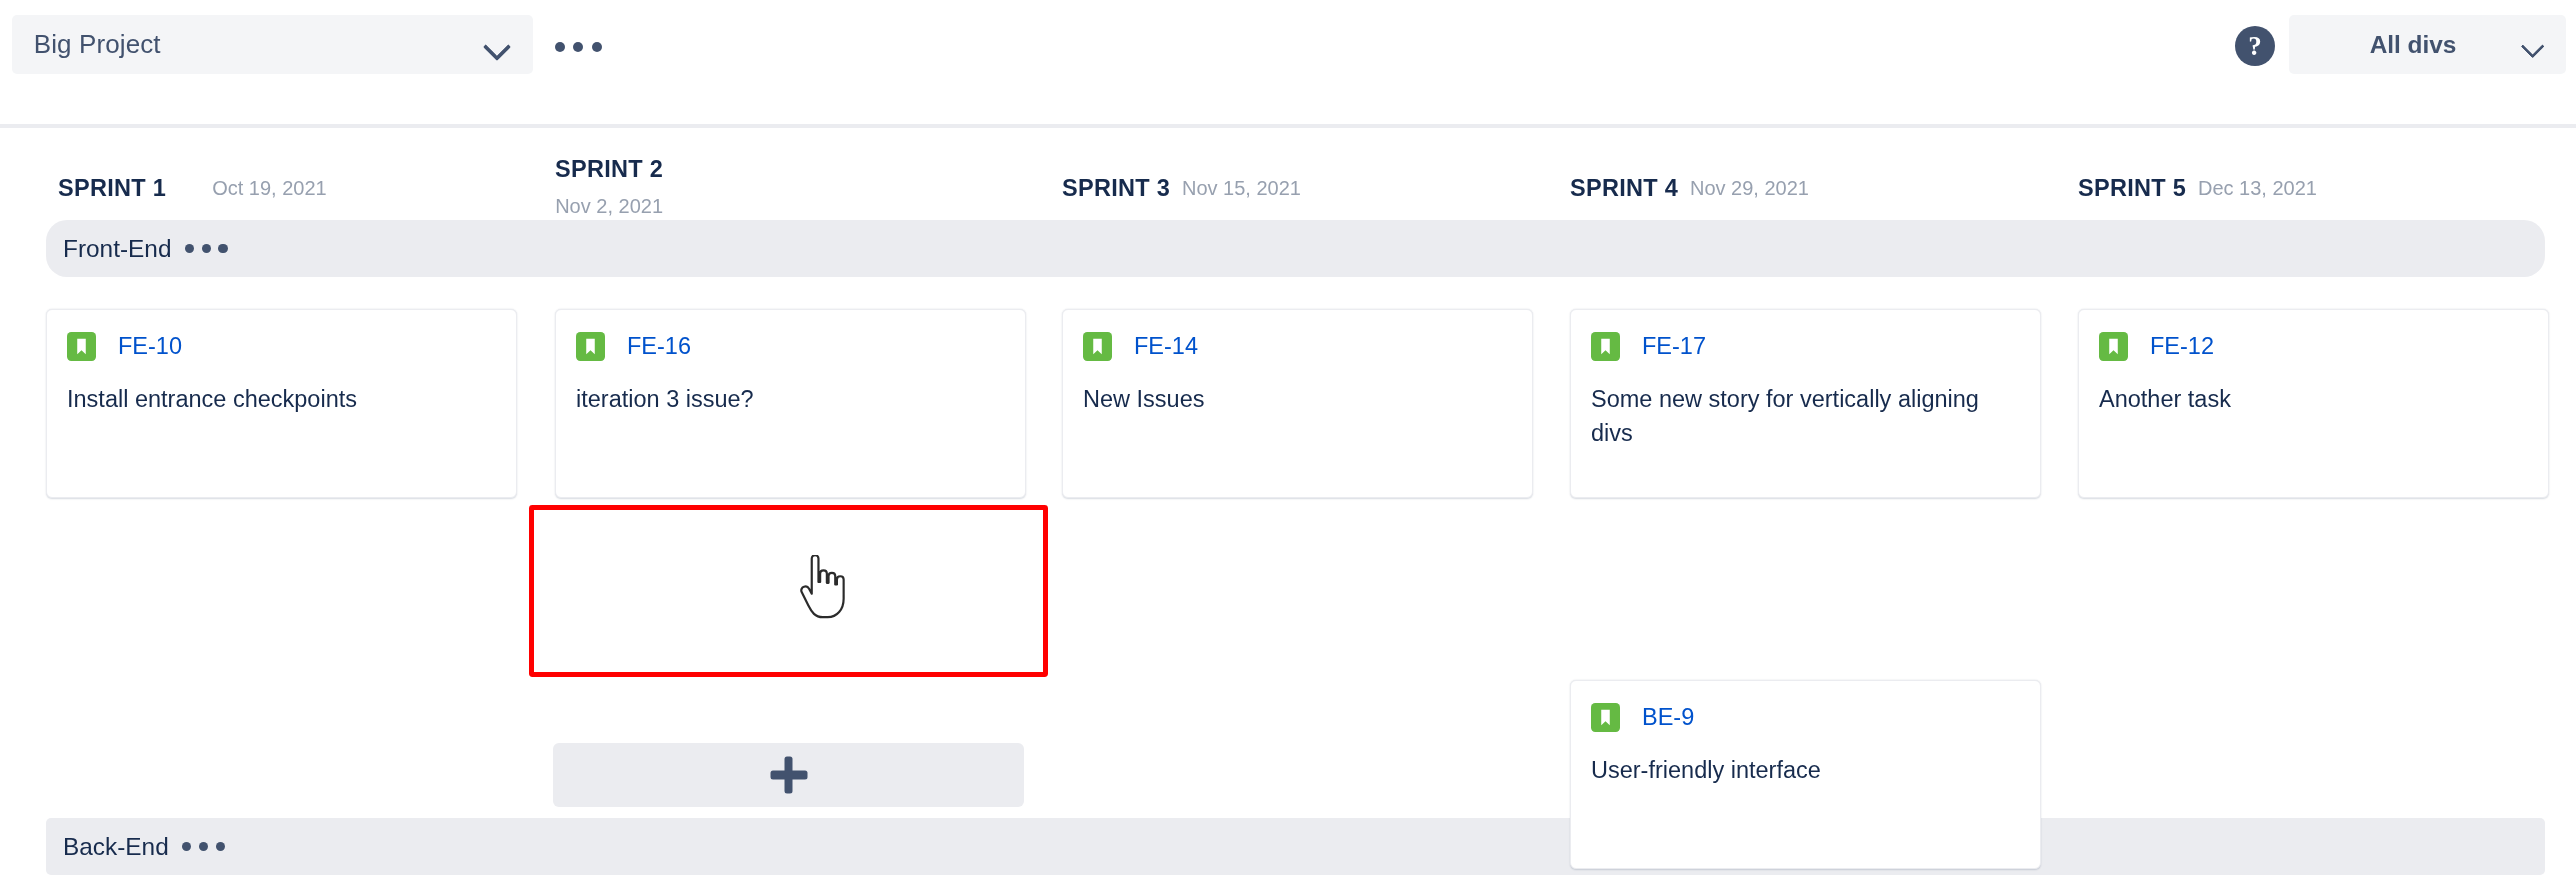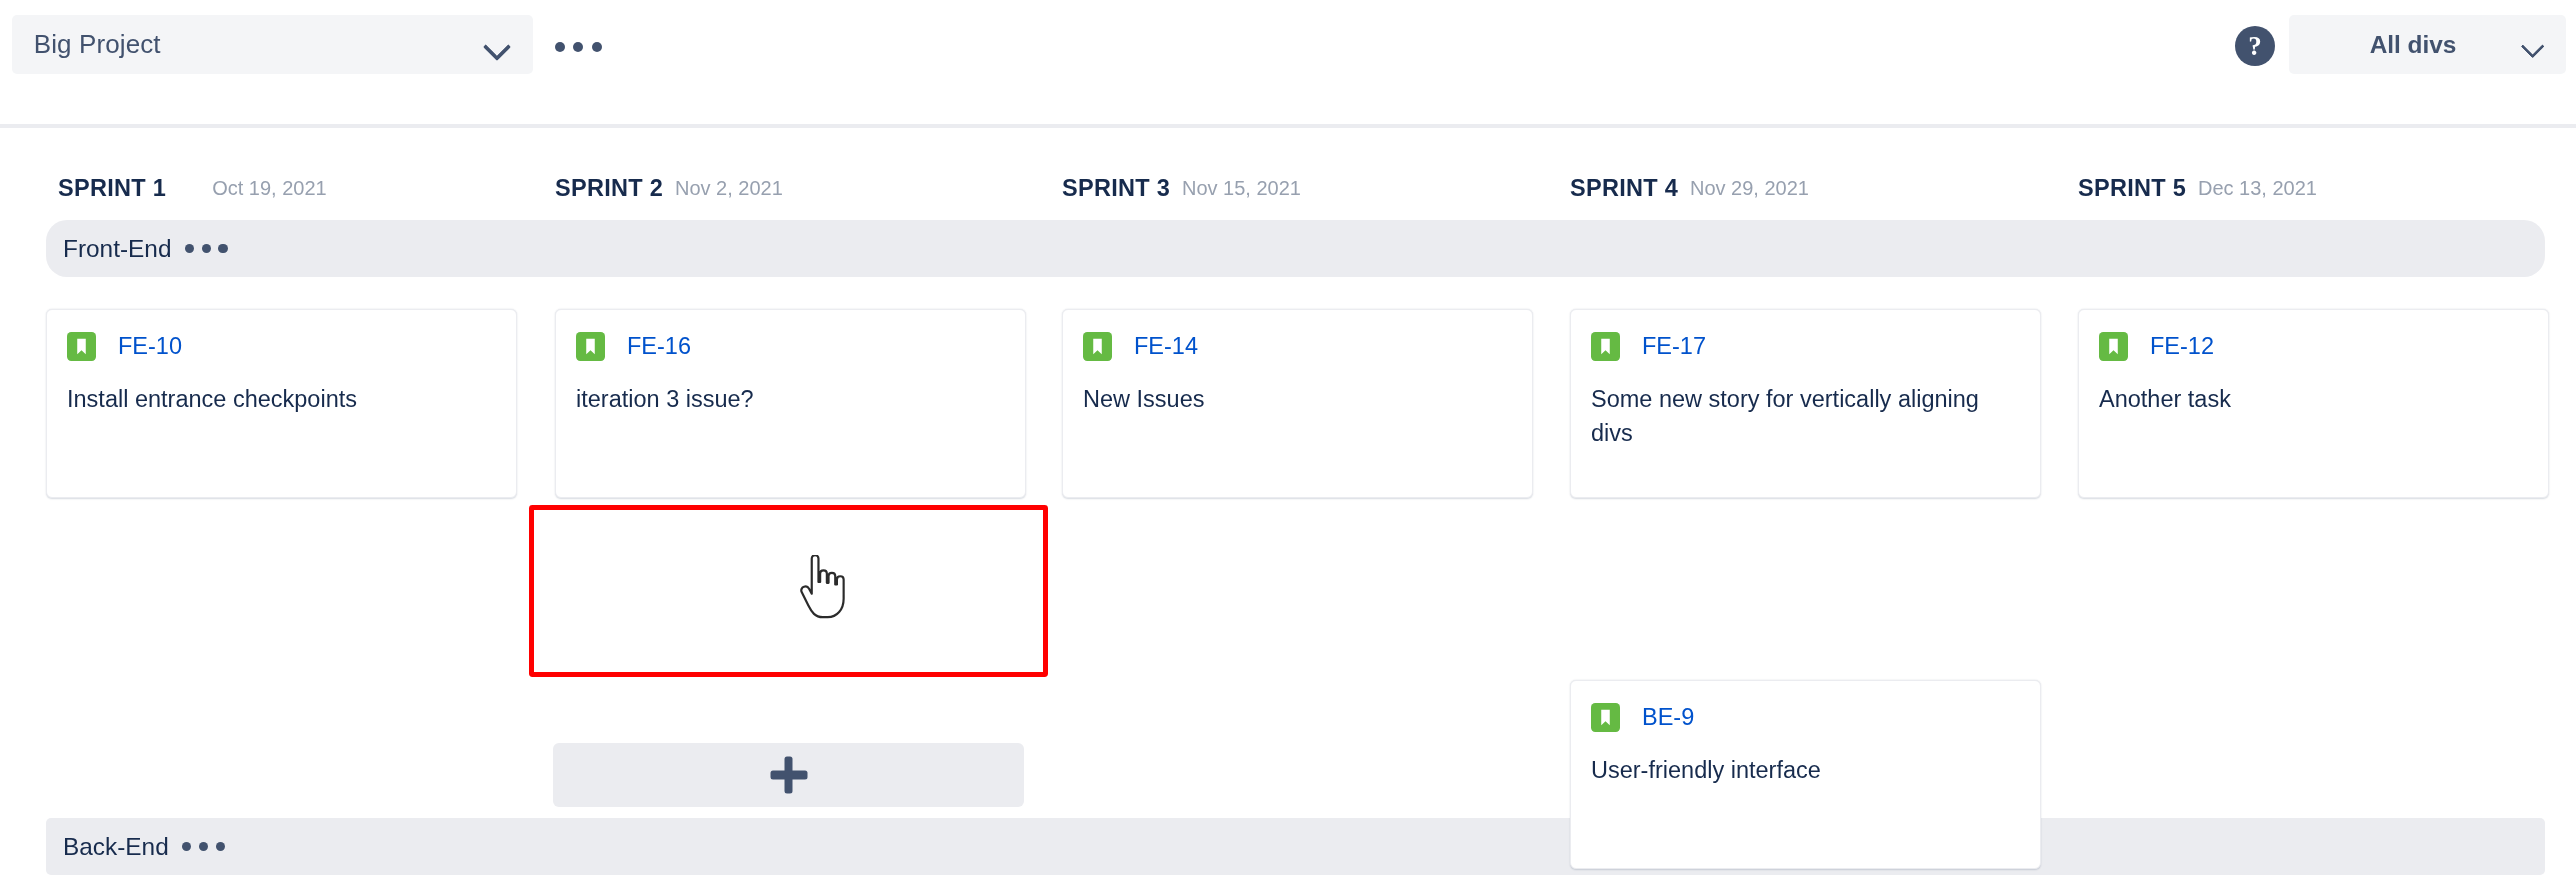--- a/index.html
+++ b/index.html
@@ -298,21 +298,21 @@
     <div id="topbar-divider"></div>
   </div>
 
   <div id="sprint-row">
 
     <div class="sprint-col" style="left:58px;gap:46px;">
       <span class="sprint-name">SPRINT 1</span>
       <span class="sprint-date">Oct 19, 2021</span>
     </div>
 
-    <div class="sprint-col" style="left:555px;">
+    <div class="sprint-col" style="left:555px;flex-direction:column;">
       <span class="sprint-name">SPRINT 2</span>
       <span class="sprint-date">Nov 2, 2021</span>
     </div>
 
     <div class="sprint-col" style="left:1062px;">
       <span class="sprint-name">SPRINT 3</span>
       <span class="sprint-date">Nov 15, 2021</span>
     </div>
 
     <div class="sprint-col" style="left:1570px;">

